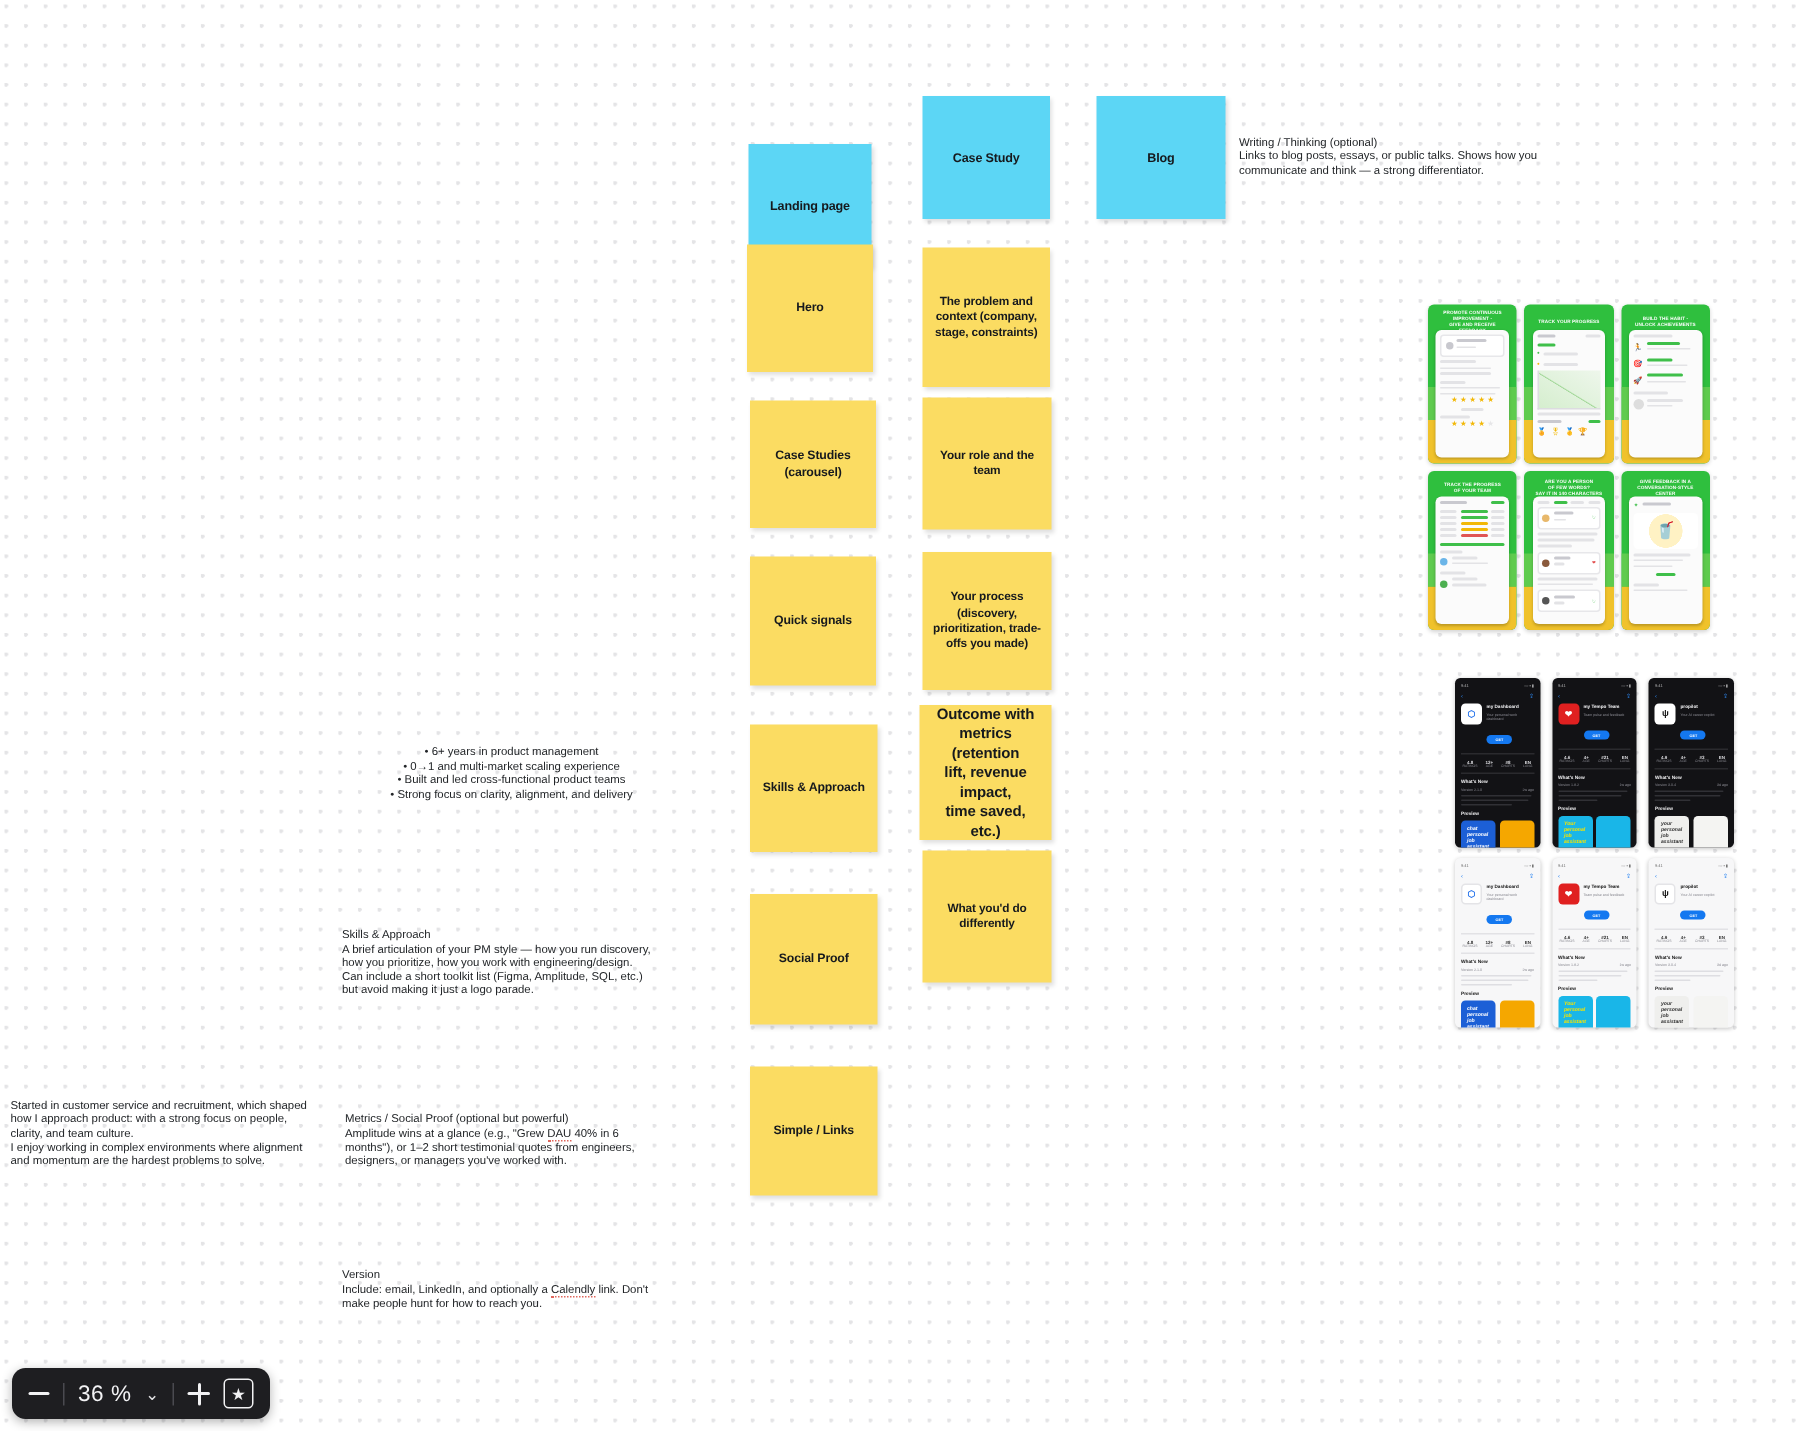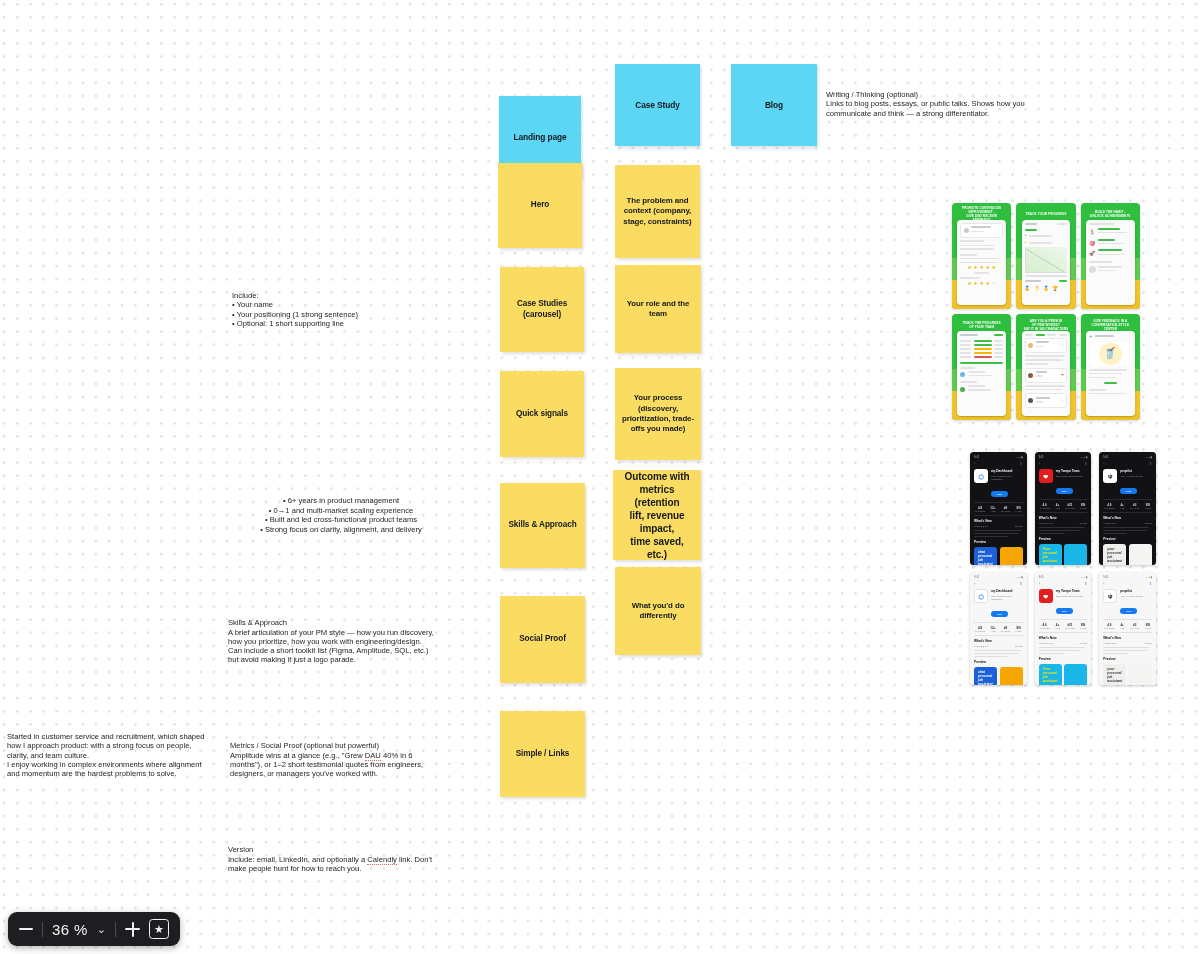--- a/index.html
+++ b/index.html
@@ -234,24 +234,20 @@
 offs you made)</div>
 
   <div class="note yellow" style="left:613px; top:470px; width:88px; height:90px; font-size:10px;">Outcome with
 metrics (retention
 lift, revenue impact,
 time saved, etc.)</div>
 
   <div class="note yellow" style="left:615px; top:567px; width:86px; height:88px; font-size:7.9px;">What you'd do
 differently</div>
 
-  <div class="textblock" style="left:232px; top:291px; width:250px;">Include:
-•       Your name
-•       Your positioning (1 strong sentence)
-•       Optional: 1 short supporting line</div>
 
   <div class="bullets" style="left:232px; top:496px; width:218px;">•       6+ years in product management
 •     0→1 and multi-market scaling experience
 •     Built and led cross-functional product teams
 •    Strong focus on clarity, alignment, and delivery</div>
 
   <div class="textblock" style="left:228px; top:609px; width:215px;">
     <span class="ttl">Skills &amp; Approach</span><span>A brief articulation of your PM style — how you run discovery,
 how you prioritize, how you work with engineering/design.
 Can include a short toolkit list (Figma, Amplitude, SQL, etc.)

